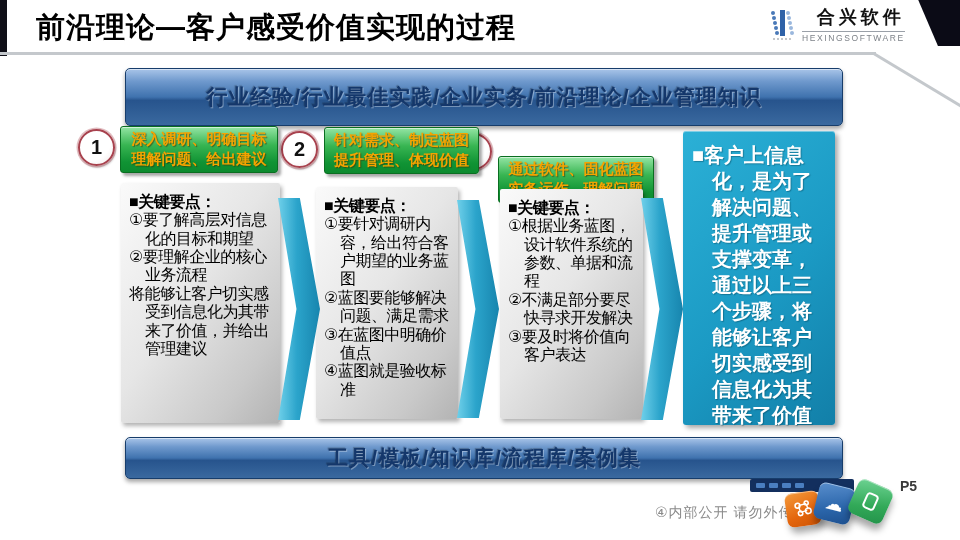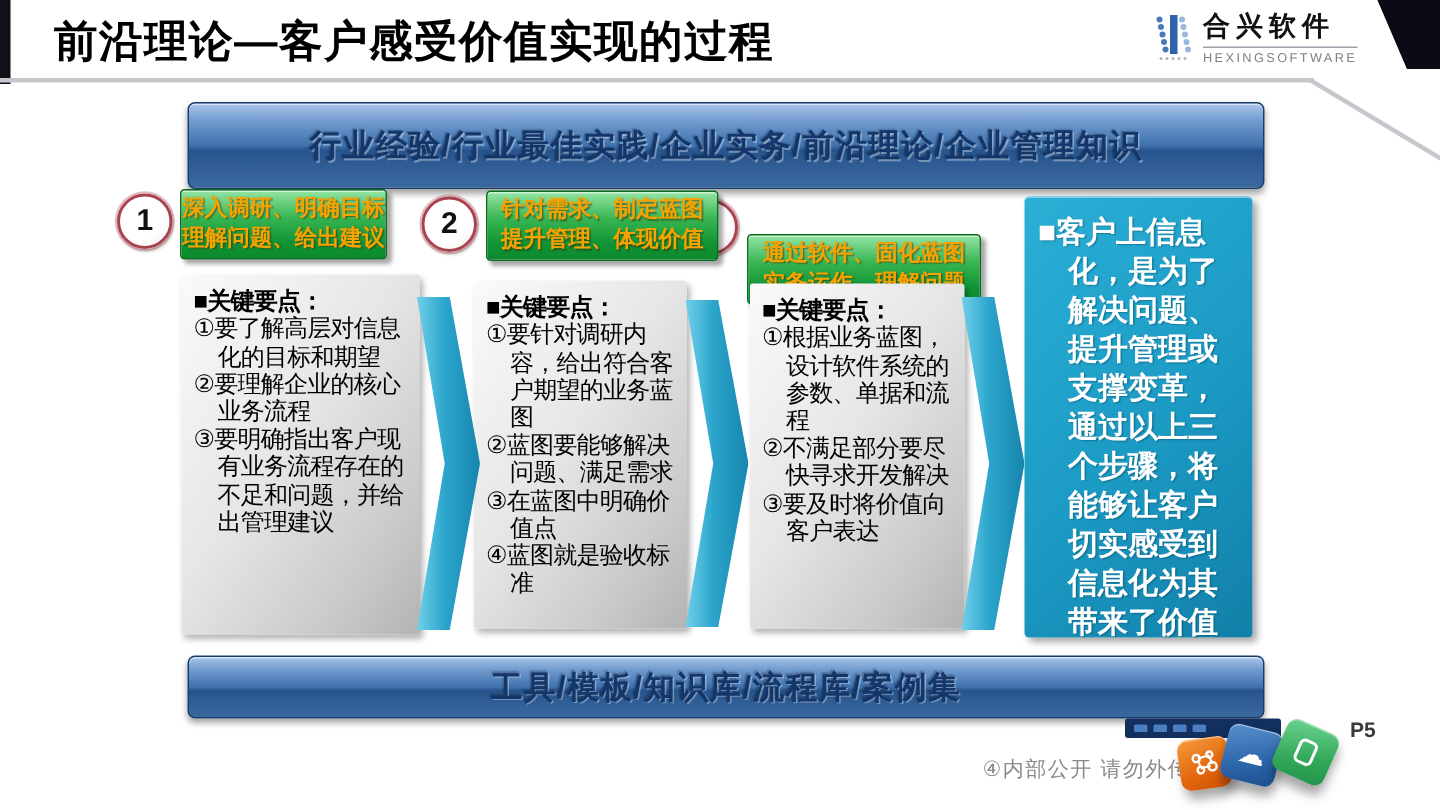--- a/index.html
+++ b/index.html
@@ -12,21 +12,21 @@
   .page-title { position:absolute; left:36px; top:8px; font-size:29px; font-weight:bold;
                 color:#000; letter-spacing:1px; white-space:nowrap; }
   .header-rule { position:absolute; left:0; top:52px; width:876px; height:3px; background:#c4c8cc; }
   .header-rule-diag { position:absolute; left:874px; top:52px; width:120px; height:3px;
                 background:#c4c8cc; transform:rotate(31deg); transform-origin:left top; }
   .corner-poly { position:absolute; left:902px; top:0; width:58px; height:46px; background:#0b0b16;
                 clip-path:polygon(28% 0,100% 0,100% 100%,62% 100%); }
 
   .logo { position:absolute; left:768px; top:5px; display:flex; gap:6px; align-items:flex-start; }
   .logo-text { display:flex; flex-direction:column; }
-  .logo-name { font-size:18px; font-weight:bold; color:#111; letter-spacing:4px; white-space:nowrap; }
+  .logo-name { font-size:18px; font-weight:bold; color:#111; letter-spacing:4px; white-space:nowrap;text-align:right; }
   .logo-div { height:1px; background:#9aa0a8; margin:2px 0 1px 0; }
   .logo-sub { font-size:8.5px; color:#7d8288; letter-spacing:1.6px; white-space:nowrap; }
 
   
   .banner { position:absolute; left:125px; width:718px; height:58px; border-radius:5px;
             border:1px solid #173d6b;
             background:linear-gradient(180deg,#a9c5e9 0%,#6f99cd 22%,#3f72ae 50%,#27548d 56%,#3a699f 100%);
             box-shadow:inset 0 1px 0 rgba(255,255,255,.55), 0 3px 4px rgba(0,0,0,.35);
             display:flex; align-items:center; justify-content:center; }
   .banner-top { top:68px; }
@@ -44,21 +44,21 @@
   .c2 { left:281px; top:131px; }
   .c3 { left:455px; top:133px; }
 
   
   .green-head { position:absolute; height:47px; border:1px solid #0a6e21; border-radius:3px;
             background:linear-gradient(180deg,#94e5a4 0%,#38b552 40%,#109334 78%,#0c8a2e 100%);
             box-shadow:inset 0 1px 0 rgba(255,255,255,.55), 3px 3px 3px rgba(0,0,0,.35);
             display:flex; flex-direction:column; align-items:center; justify-content:center; gap:1px; }
   .green-head .hl { font-size:15px; font-weight:bold; color:#f5a300; white-space:nowrap;
             text-shadow:1px 1px 1px rgba(60,40,0,.55); line-height:1.25; }
-  .g1 { left:120px; top:126px; width:138px; }
+  .g1 { left:120px; top:126px; width:158px; }
   .g2 { left:312px; top:127px; width:155px;margin-left:12px; }
   .g3 { left:498px; top:128px; width:156px;margin-top:28px; }
 
   
   .body-box { position:absolute; border-radius:2px; padding:9px 5px 0 8px;
             background:linear-gradient(125deg,#fafafa 0%,#e6e6e6 45%,#c9c9c9 80%,#b3b3b3 100%);
             box-shadow:2px 3px 4px rgba(0,0,0,.3); color:#000; }
   .b1 { left:121px; top:183px; width:159px; height:240px; }
   .b2 { left:316px; top:187px; width:142px; height:232px; }
   .b3 { left:500px; top:189px; width:143px; height:230px; }
@@ -169,21 +169,21 @@
   </div>
   <div class="green-head g3">
     <span class="hl">通过软件、固化蓝图</span>
     <span class="hl">实务运作、理解问题</span>
   </div>
 
   <div class="body-box b1">
     <div class="points-title">■关键要点：</div>
     <div class="point">①要了解高层对信息化的目标和期望</div>
     <div class="point">②要理解企业的核心业务流程</div>
-    <div class="point">③要明确指出客户现有业务流程存在的不足和问题，并给出管理建议</div>
+    <div class="point">将能够让客户切实感受到信息化为其带来了价值，并给出管理建议</div>
   </div>
   <div class="body-box b2">
     <div class="points-title">■关键要点：</div>
     <div class="point">①要针对调研内容，给出符合客户期望的业务蓝图</div>
     <div class="point">②蓝图要能够解决问题、满足需求</div>
     <div class="point">③在蓝图中明确价值点</div>
     <div class="point">④蓝图就是验收标准</div>
   </div>
   <div class="body-box b3">
     <div class="points-title">■关键要点：</div>

